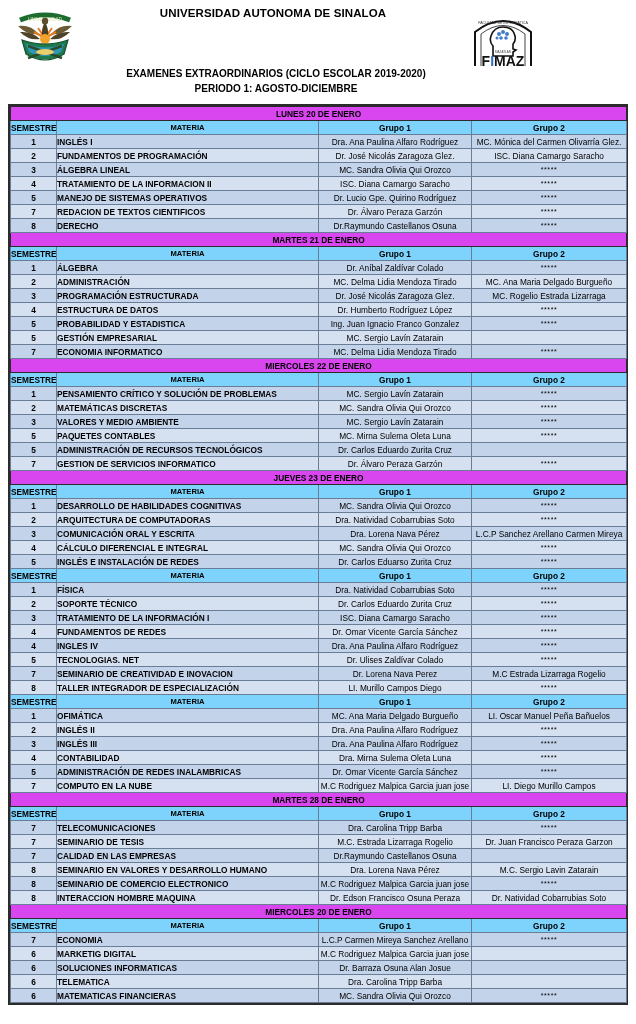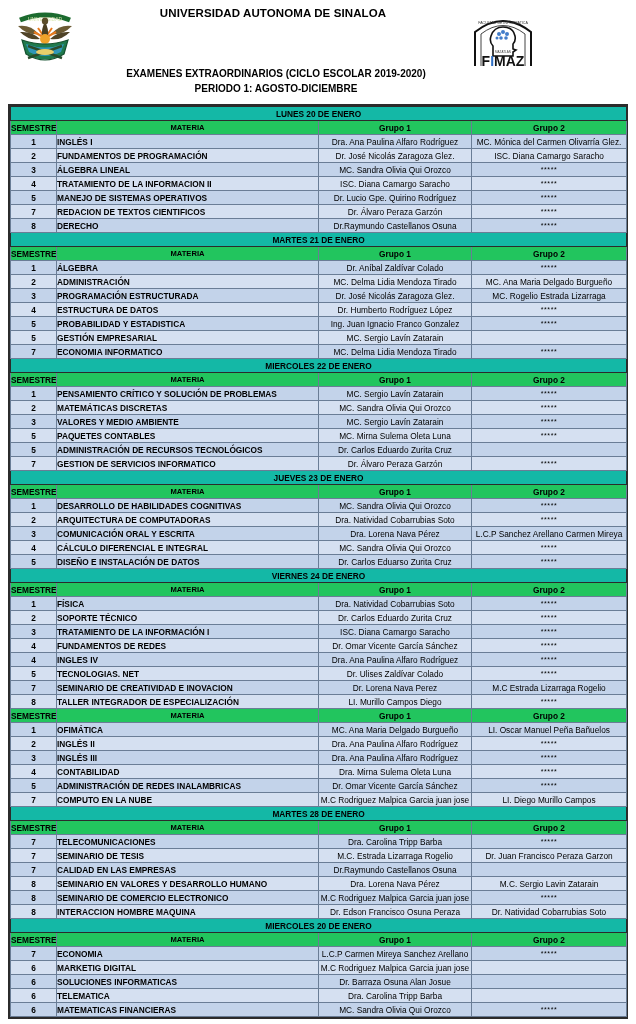--- a/index.html
+++ b/index.html
@@ -83,21 +83,21 @@
     overflow: hidden;
     white-space: nowrap;
   }
   
   col.c-sem   { width: 46px; }
   col.c-mat   { width: 262px; }
   col.c-g1    { width: 153px; }
   col.c-g2    { width: 155px; }
 
   .day-band {
-    background: #14b8a6;
+    background: #d946ef;
     text-align: center;
     font-weight: bold;
     font-size: 9.3px;
     height: 15px;
     border-left: 1px solid #2b2b2b !important;
     border-right: 1px solid #2b2b2b !important;
     border-top: 1px solid #2b2b2b !important;
     border-bottom: 1px solid #2b2b2b !important;
   }
   .col-head {
@@ -127,21 +127,21 @@
     font-weight: normal;
   }
   .cell-prof.empty-stars {
     letter-spacing: 0.6px;
     font-size: 7px;
   }
   
   tr.r-odd  td { background: #c3d3ea; }
   tr.r-even td { background: #d5e0f1; }
 
-  tr.head-row td { background: #22c55e; }
+  tr.head-row td { background: #7dd3fc; }
 </style>
 </head>
 <body>
 
 <div class="header">
 
   <div class="logo-uas">
     <svg viewBox="0 0 66 62" width="66" height="62">
 
       <path d="M8 12 Q33 2 58 12" stroke="#1c6b2f" stroke-width="5" fill="none"></path>
@@ -393,26 +393,23 @@
           <td class="cell-prof">L.C.P Sanchez Arellano Carmen Mireya</td>
         </tr>
         <tr class="r-even">
           <td class="cell-sem">4</td>
           <td class="cell-mat">CÁLCULO DIFERENCIAL E INTEGRAL</td>
           <td class="cell-prof">MC. Sandra Olivia Qui Orozco</td>
           <td class="cell-prof empty-stars">*****</td>
         </tr>
         <tr class="r-odd">
           <td class="cell-sem">5</td>
-          <td class="cell-mat">DISEÑO E INSTALACIÓN DE DATOS</td>
+          <td class="cell-mat">INGLÉS E INSTALACIÓN DE REDES</td>
           <td class="cell-prof">Dr. Carlos Eduarso Zurita Cruz</td>
           <td class="cell-prof empty-stars">*****</td>
-        </tr>
-        <tr>
-          <td class="day-band" colspan="4">VIERNES 24 DE ENERO</td>
         </tr>
         <tr class="head-row">
           <td class="col-head">SEMESTRE</td>
           <td class="col-head mat">MATERIA</td>
           <td class="col-head">Grupo 1</td>
           <td class="col-head">Grupo 2</td>
         </tr>
         <tr class="r-odd">
           <td class="cell-sem">1</td>
           <td class="cell-mat">FÍSICA</td>

